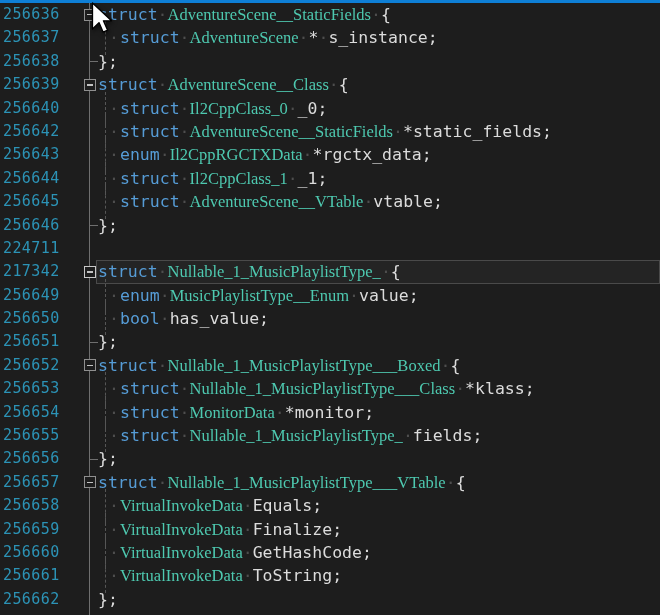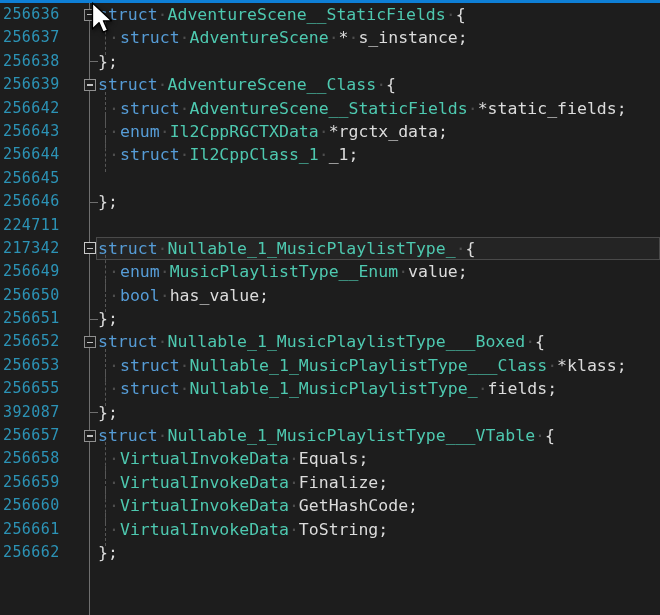--- a/index.html
+++ b/index.html
@@ -54,21 +54,21 @@
     background:var(--c-outline,#6f6f6f);
     z-index:2;
   }
   .code{
     position:absolute;left:98px;top:0;height:23.4px;line-height:23.4px;
     font-size:16.5px;white-space:pre;
     color:var(--c-plain,#dcdcdc);
     z-index:2;
   }
   .kw{color:var(--c-keyword,#569cd6);}
-  .ty{color:var(--c-type,#4ec9b0);}
+  .ty{color:var(--c-type,#4ec9b0);font-family:Liberation Serif, serif;}
   .pl{color:var(--c-plain,#dcdcdc);}
   .ws{color:var(--c-whitespace-dot,#4e4e4e);}
   .ind{
     display:inline-block;width:22px;box-sizing:border-box;
     position:relative;padding-left:11px;
     color:var(--c-whitespace-dot,#4e4e4e);
   }
   .ind::before{
     content:"";position:absolute;left:7px;top:-5px;bottom:-5px;
     border-left:1px dashed var(--c-indent-guide,#565656);
@@ -98,33 +98,38 @@
         <span class="num">256638</span>
         <span class="stub"></span>
         <span class="code"><span class="pl">};</span></span>
       </div>
       <div class="row">
         <span class="num">256639</span>
         <span class="foldbox"></span>
         <span class="code"><span class="kw">struct</span><span class="ws">·</span><span class="ty">AdventureScene__Class</span><span class="ws">·</span><span class="pl">{</span></span>
       </div>
       <div class="row">
+        <span class="num">256640</span>
+        <span class="code"><span class="ind">·</span><span class="kw">struct</span><span class="ws">·</span><span class="ty">Il2CppClass_0</span><span class="ws">·</span><span class="pl">_0;</span></span>
+      </div>
+      <div class="row">
         <span class="num">256642</span>
         <span class="code"><span class="ind">·</span><span class="kw">struct</span><span class="ws">·</span><span class="ty">AdventureScene__StaticFields</span><span class="ws">·</span><span class="pl">*static_fields;</span></span>
       </div>
       <div class="row">
         <span class="num">256643</span>
         <span class="code"><span class="ind">·</span><span class="kw">enum</span><span class="ws">·</span><span class="ty">Il2CppRGCTXData</span><span class="ws">·</span><span class="pl">*rgctx_data;</span></span>
       </div>
       <div class="row">
         <span class="num">256644</span>
         <span class="code"><span class="ind">·</span><span class="kw">struct</span><span class="ws">·</span><span class="ty">Il2CppClass_1</span><span class="ws">·</span><span class="pl">_1;</span></span>
       </div>
       <div class="row">
         <span class="num">256645</span>
+        <span class="code"><span class="ind">·</span><span class="kw">struct</span><span class="ws">·</span><span class="ty">AdventureScene__VTable</span><span class="ws">·</span><span class="pl">vtable;</span></span>
       </div>
       <div class="row">
         <span class="num">256646</span>
         <span class="stub"></span>
         <span class="code"><span class="pl">};</span></span>
       </div>
       <div class="row">
         <span class="num">224711</span>
         <span class="code"></span>
       </div>
@@ -150,25 +155,29 @@
       <div class="row">
         <span class="num">256652</span>
         <span class="foldbox"></span>
         <span class="code"><span class="kw">struct</span><span class="ws">·</span><span class="ty">Nullable_1_MusicPlaylistType___Boxed</span><span class="ws">·</span><span class="pl">{</span></span>
       </div>
       <div class="row">
         <span class="num">256653</span>
         <span class="code"><span class="ind">·</span><span class="kw">struct</span><span class="ws">·</span><span class="ty">Nullable_1_MusicPlaylistType___Class</span><span class="ws">·</span><span class="pl">*klass;</span></span>
       </div>
       <div class="row">
+        <span class="num">256654</span>
+        <span class="code"><span class="ind">·</span><span class="kw">struct</span><span class="ws">·</span><span class="ty">MonitorData</span><span class="ws">·</span><span class="pl">*monitor;</span></span>
+      </div>
+      <div class="row">
         <span class="num">256655</span>
         <span class="code"><span class="ind">·</span><span class="kw">struct</span><span class="ws">·</span><span class="ty">Nullable_1_MusicPlaylistType_</span><span class="ws">·</span><span class="pl">fields;</span></span>
       </div>
       <div class="row">
-        <span class="num">392087</span>
+        <span class="num">256656</span>
         <span class="stub"></span>
         <span class="code"><span class="pl">};</span></span>
       </div>
       <div class="row">
         <span class="num">256657</span>
         <span class="foldbox"></span>
         <span class="code"><span class="kw">struct</span><span class="ws">·</span><span class="ty">Nullable_1_MusicPlaylistType___VTable</span><span class="ws">·</span><span class="pl">{</span></span>
       </div>
       <div class="row">
         <span class="num">256658</span>

